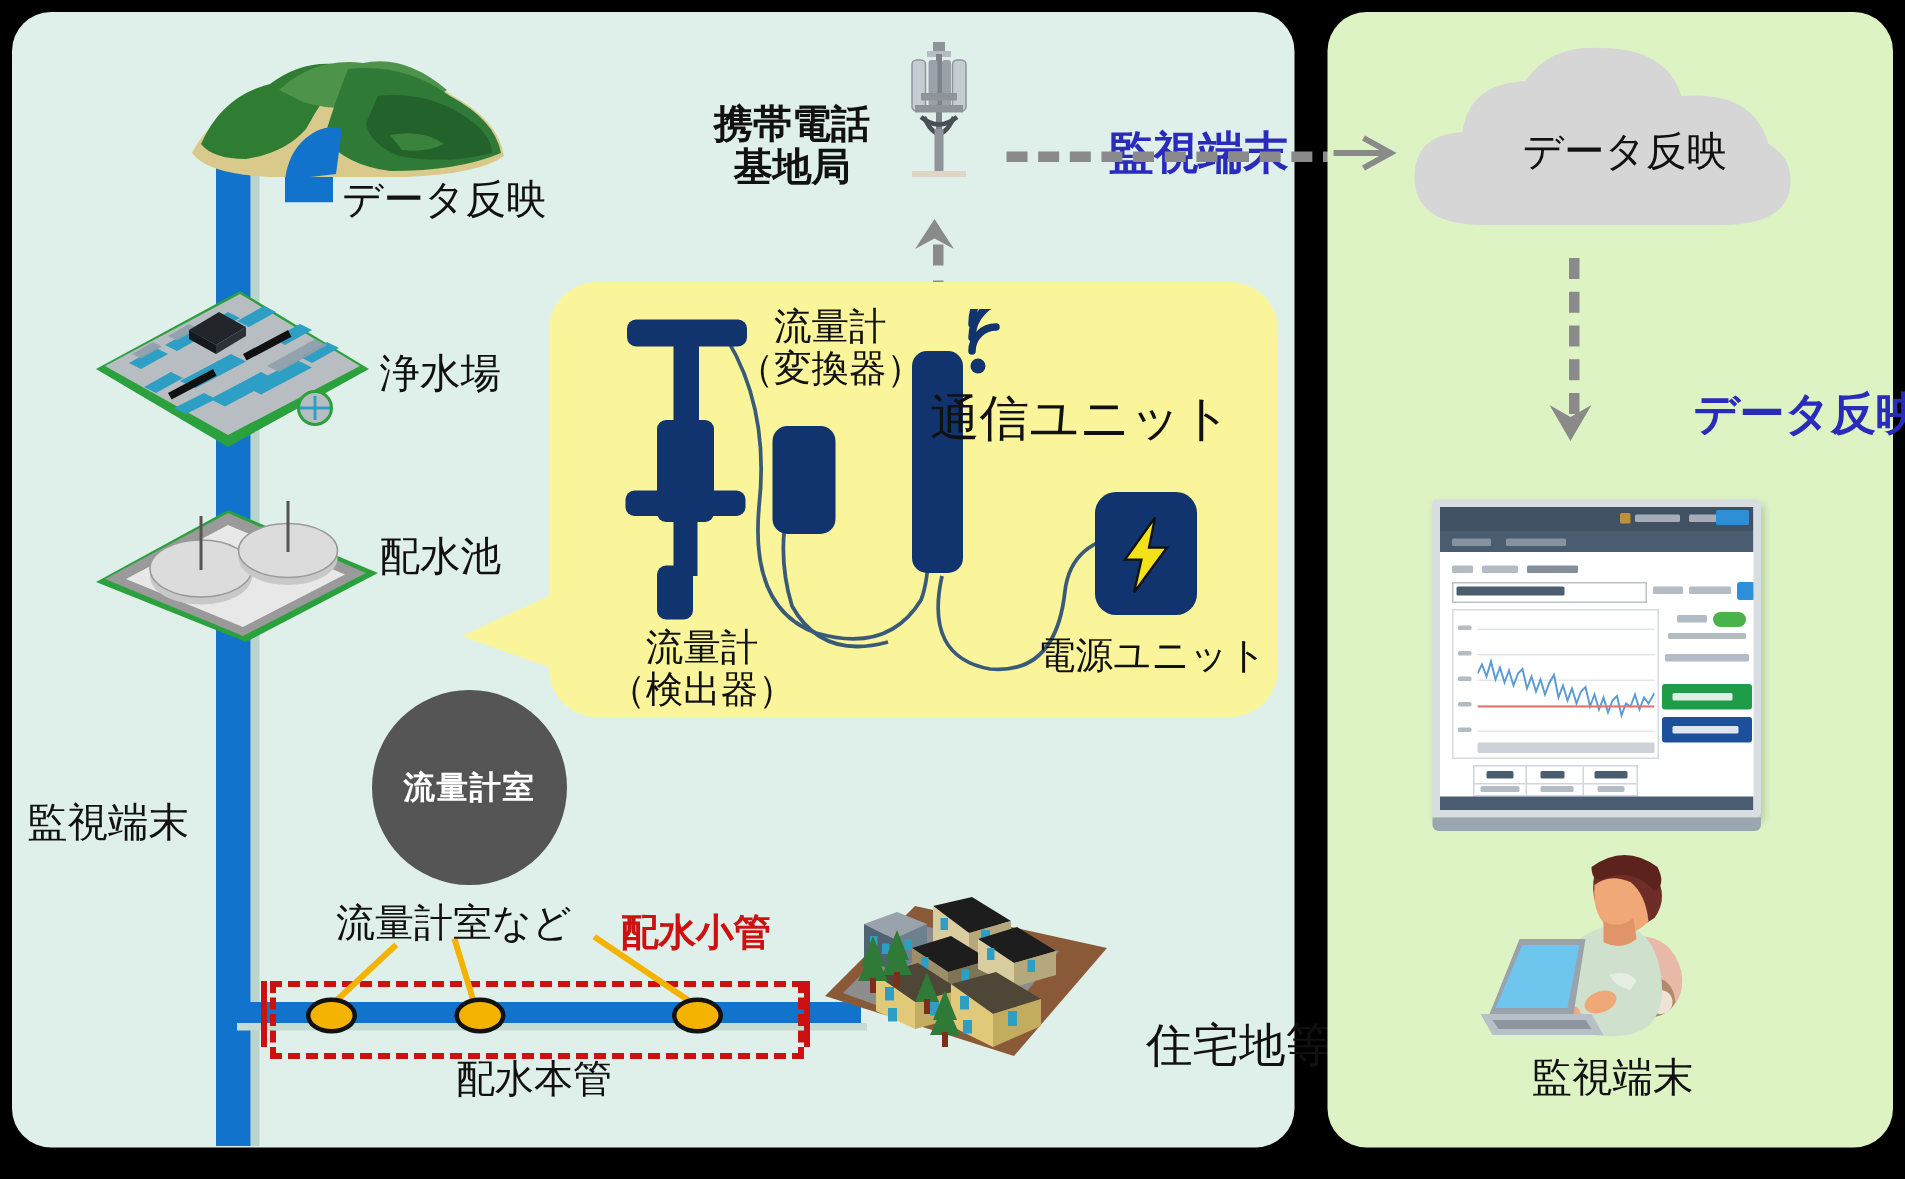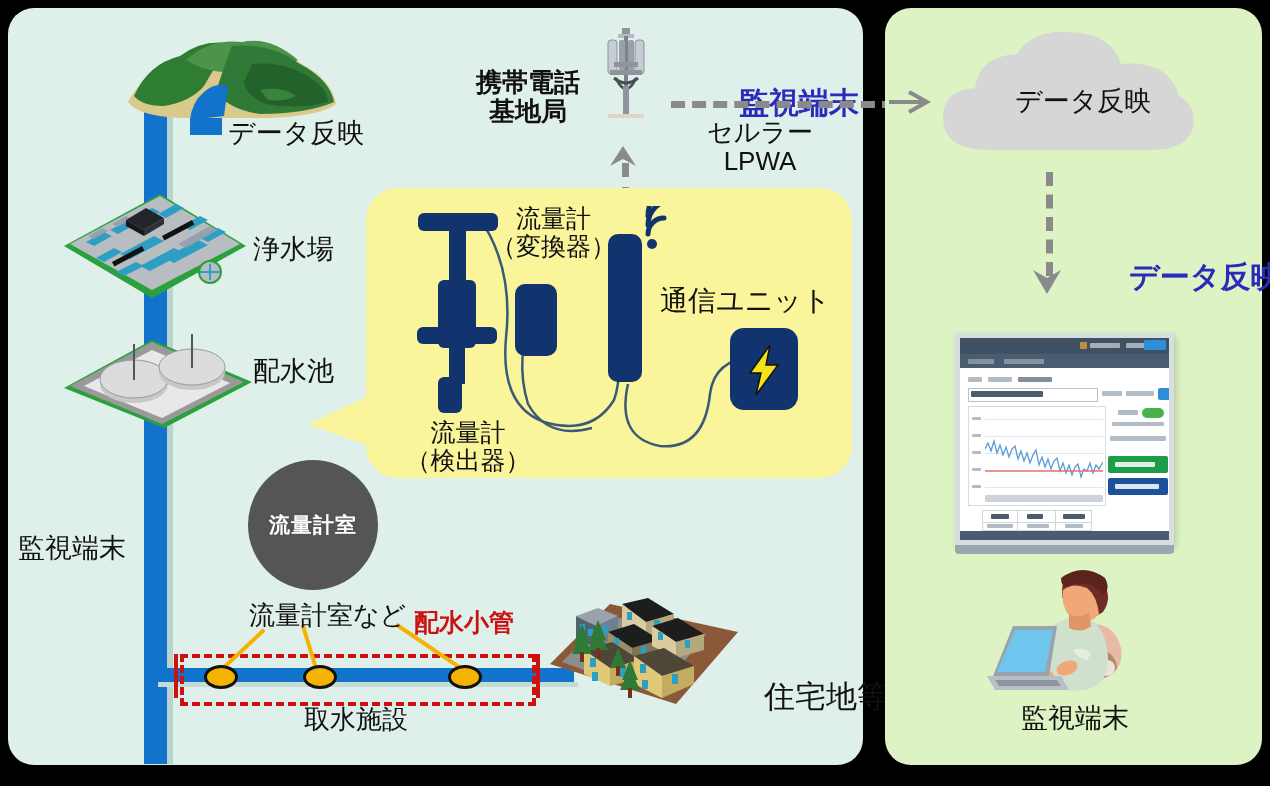--- a/index.html
+++ b/index.html
@@ -188,23 +188,23 @@
     <div class="bracket" style="left:518px;top:646px;border-left:none;border-right:4px solid #cc1111;"></div>
 
     <div class="leader" style="left:208px;top:664px;width:64px;transform:rotate(-43deg);"></div>
     <div class="leader" style="left:307px;top:664px;width:48px;transform:rotate(-107deg);"></div>
     <div class="leader" style="left:455px;top:664px;width:82px;transform:rotate(-146deg);"></div>
 
     <div class="node" style="left:196px;top:657px;"></div>
     <div class="node" style="left:295px;top:657px;"></div>
     <div class="node" style="left:440px;top:657px;"></div>
 
-    <div class="lbl" style="left:216px;top:593px;font-size:26px;margin-left:25px;">流量計室など</div>
+    <div class="lbl" style="left:216px;top:593px;font-size:26px;">流量計室など</div>
     <div class="lbl" style="left:406px;top:600px;font-size:25px;font-weight:bold;color:#cc1111;">配水小管</div>
-    <div class="lbl" style="left:296px;top:697px;font-size:26px;">取水施設</div>
+    <div class="lbl" style="left:296px;top:697px;font-size:26px;">配水本管</div>
 
     <div id="residential">
       <svg width="200" height="120" viewBox="0 0 200 120">
         <path d="M2 76 L62 16 L190 44 L128 116 Z" fill="#8a5a38"></path>
         <path d="M14 74 L60 28 L104 36 L58 90 Z" fill="#8d8d8d"></path>
         <path d="M70 86 L116 38 L158 46 L112 104 Z" fill="#8d8d8d"></path>
         <g>
           <path d="M28 28 L50 20 L70 28 L48 38 Z" fill="#9aa3ab"></path>
           <path d="M28 28 L28 50 L48 60 L48 38 Z" fill="#506373"></path>
           <path d="M48 38 L70 28 L70 48 L48 60 Z" fill="#6d808e"></path>
@@ -290,22 +290,20 @@
 
     <div class="dashed-v" style="left:614px;top:155px;height:62px;"></div>
     <svg style="position:absolute;left:600px;top:136px;" width="30" height="24">
       <path d="M15 2 L28 22 L15 15 L2 22 Z" fill="#8a8a8a"></path>
     </svg>
 
     <div class="lbl" style="left:681px;top:44px;font-size:30px;">
       <span class="blue-bold">監視端末</span>
     </div>
     <div class="dashed-h" style="left:663px;top:93px;width:225px;"></div>
-    <div class="lbl c" style="left:677px;top:110px;font-size:26px;width:150px;">セルラー
-LPWA</div>
 
     <div id="callout-tail"></div>
     <div id="callout"></div>
 
     <svg style="position:absolute;left:358px;top:180px;" width="486" height="290">
       <path d="M112 28 Q148 78 140 150 Q134 218 178 234 Q226 248 248 212 Q258 186 248 122" stroke="#3a5a7a" stroke-width="2.5" fill="none"></path>
       <path d="M168 122 Q148 170 162 216 Q182 252 226 240" stroke="#3a5a7a" stroke-width="2.5" fill="none"></path>
       <path d="M262 196 Q250 250 294 258 Q338 262 344 206 Q348 172 388 168" stroke="#3a5a7a" stroke-width="2.5" fill="none"></path>
     </svg>
 
@@ -322,26 +320,27 @@
     <div class="lbl c" style="left:483px;top:196px;font-size:25px;width:125px;">流量計
 （変換器）</div>
 
     <div class="navy r10" style="left:600px;top:226px;width:34px;height:148px;"></div>
     <svg style="position:absolute;left:636px;top:198px;" width="48" height="46">
       <circle cx="8" cy="38" r="5" fill="#11336e"></circle>
       <path d="M4 28 A16 16 0 0 1 20 12" stroke="#11336e" stroke-width="5" fill="none" stroke-linecap="round"></path>
       <path d="M4 19 A25 25 0 0 1 29 -6" stroke="#11336e" stroke-width="5" fill="none" stroke-linecap="round"></path>
       <path d="M4 10 A34 34 0 0 1 38 -24" stroke="#11336e" stroke-width="5" fill="none" stroke-linecap="round"></path>
     </svg>
-    <div class="lbl" style="left:652px;top:253px;font-size:28px;margin-top:24px;">通信ユニット</div>
+    <div class="lbl" style="left:612px;top:253px;font-size:33px;">通信ユニット</div>
 
     <div class="navy r14" style="left:722px;top:320px;width:68px;height:82px;"></div>
     <svg style="position:absolute;left:736px;top:335px;" width="42" height="54">
       <path d="M26 2 L6 30 L17 30 L12 52 L34 22 L22 22 Z" fill="#f2e216" stroke="#111" stroke-width="1.5"></path>
     </svg>
+    <div class="lbl" style="left:684px;top:415px;font-size:25px;">電源ユニット</div>
 
   </div>
 
   <div id="right-panel" class="panel">
 
     <svg style="position:absolute;left:0px;top:80px;" width="46" height="28">
       <path d="M4 14 L40 14 M24 4 L42 14 L24 24" stroke="#8a8a8a" stroke-width="4" fill="none"></path>
     </svg>
 
     <svg id="cloud" style="left:40px;top:22px;" width="280" height="130" viewBox="0 0 280 130">

